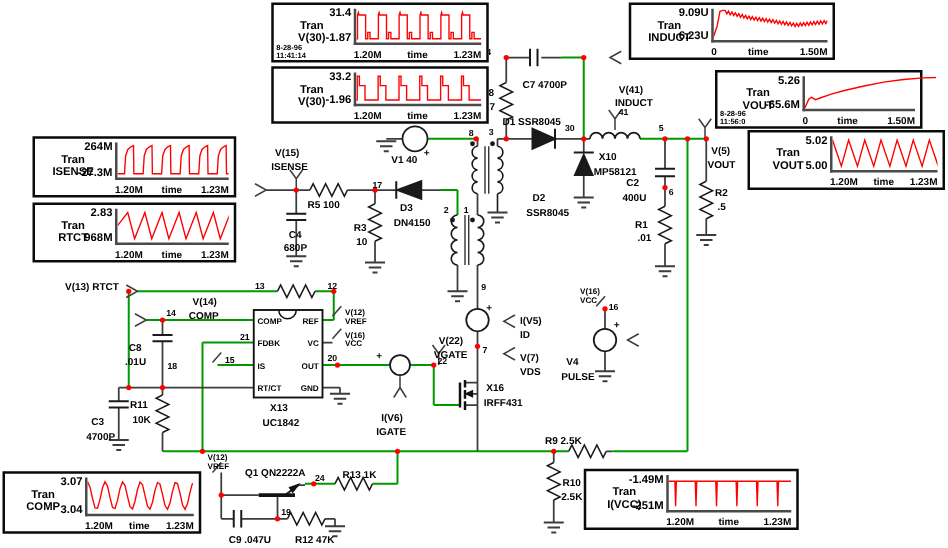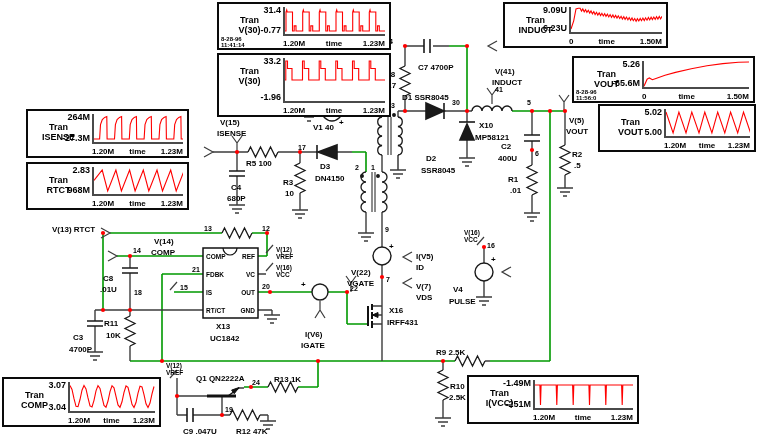--- a/index.html
+++ b/index.html
@@ -312,38 +312,38 @@
         <text x="487" y="248" font-size="7" fill="#ff0000">16</text>
         <text x="252" y="385" font-size="7" fill="#ff0000">24</text>
         <text x="225" y="412" font-size="7" fill="#ff0000">19</text>
       </g>
 </svg>
 
 <div class="scope" style="left:217px;top:2px;width:174px;height:48px">
   <div class="sc-col">
     <div class="sc-max">31.4</div>
     <div class="sc-sig"><span>Tran</span><br><span>V(30)</span></div>
-    <div class="sc-min">-0.77</div>
+    <div class="sc-min">-1.87</div>
     <div class="sc-date"><span>8-28-96</span><br><span>11:41:14</span></div>
   </div>
   <div class="sc-plot">
     <div class="sc-wave">
           <svg width="100" height="27" viewBox="0 0 100 27">
             <polyline points="0.0,24.0 1.0,24.0 1.0,5.0 1.7,3.0 2.2,5.0 7.5,5.0 7.5,24.0 9.2,24.0 9.2,18.9 11.0,18.9 11.0,24.0 16.7,24.0 17.7,24.0 17.7,5.0 18.3,3.0 18.8,5.0 24.2,5.0 24.2,24.0 25.8,24.0 25.8,18.9 27.7,18.9 27.7,24.0 33.3,24.0 34.3,24.0 34.3,5.0 35.0,3.0 35.5,5.0 40.8,5.0 40.8,24.0 42.5,24.0 42.5,18.9 44.3,18.9 44.3,24.0 50.0,24.0 51.0,24.0 51.0,5.0 51.7,3.0 52.2,5.0 57.5,5.0 57.5,24.0 59.2,24.0 59.2,18.9 61.0,18.9 61.0,24.0 66.7,24.0 67.7,24.0 67.7,5.0 68.3,3.0 68.8,5.0 74.2,5.0 74.2,24.0 75.8,24.0 75.8,18.9 77.7,18.9 77.7,24.0 83.3,24.0 84.3,24.0 84.3,5.0 85.0,3.0 85.5,5.0 90.8,5.0 90.8,24.0 92.5,24.0 92.5,18.9 94.3,18.9 94.3,24.0 100.0,24.0" fill="none" stroke="#ff0000" stroke-width="1.1"></polyline>
           </svg>
         </div>
     <div class="sc-axis">
           <span>1.20M</span>
           <span>time</span>
           <span>1.23M</span>
         </div>
   </div>
 </div>
 
-<div class="scope" style="left:217px;top:53px;width:174px;height:64px">
+<div class="scope" style="left:217px;top:53px;width:174px;height:46px">
   <div class="sc-col">
     <div class="sc-max">33.2</div>
     <div class="sc-sig"><span>Tran</span><br><span>V(30)</span></div>
     <div class="sc-min">-1.96</div>
   </div>
   <div class="sc-plot">
     <div class="sc-wave">
           <svg width="100" height="25" viewBox="0 0 100 25">
             <polyline points="0.0,22.0 0.8,22.0 0.8,3.0 2.5,3.0 2.5,10.5 7.0,10.5 7.0,22.0 16.7,22.0 17.5,22.0 17.5,3.0 19.2,3.0 19.2,10.5 23.7,10.5 23.7,22.0 33.3,22.0 34.2,22.0 34.2,3.0 35.8,3.0 35.8,10.5 40.3,10.5 40.3,22.0 50.0,22.0 50.8,22.0 50.8,3.0 52.5,3.0 52.5,10.5 57.0,10.5 57.0,22.0 66.7,22.0 67.5,22.0 67.5,3.0 69.2,3.0 69.2,10.5 73.7,10.5 73.7,22.0 83.3,22.0 84.2,22.0 84.2,3.0 85.8,3.0 85.8,10.5 90.3,10.5 90.3,22.0 100.0,22.0" fill="none" stroke="#ff0000" stroke-width="1.1"></polyline>
           </svg>
@@ -369,21 +369,21 @@
           </svg>
         </div>
     <div class="sc-axis">
           <span>0</span>
           <span>time</span>
           <span>1.50M</span>
         </div>
   </div>
 </div>
 
-<div class="scope" style="left:572px;top:56px;width:183px;height:47px">
+<div class="scope" style="left:572px;top:56px;width:166px;height:47px">
   <div class="sc-col sc-col-wide">
     <div class="sc-max">5.26</div>
     <div class="sc-sig"><span>Tran</span><br><span>VOUT</span></div>
     <div class="sc-min">-65.6M</div>
     <div class="sc-date"><span>8-28-96</span><br><span>11:56:0</span></div>
   </div>
   <div class="sc-plot">
     <div class="sc-wave">
           <svg width="105" height="26" viewBox="0 0 105 26">
             <polyline points="0.0,25.2 3.1,18.2 5.3,16.9 8.4,18.7 12.6,17.2 21.0,14.3 31.5,11.4 47.3,7.8 63.0,4.7 78.8,2.6 94.5,1.3 105.0,1.0" fill="none" stroke="#ff0000" stroke-width="1.1"></polyline>

